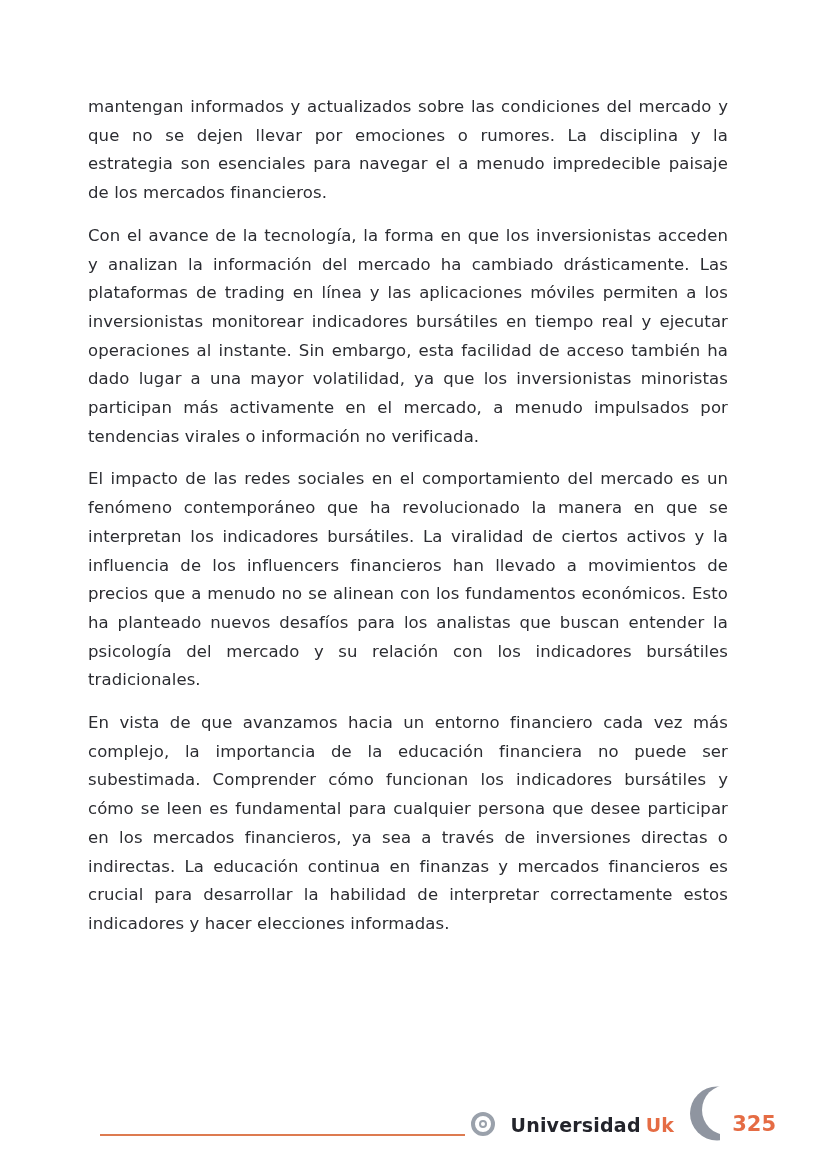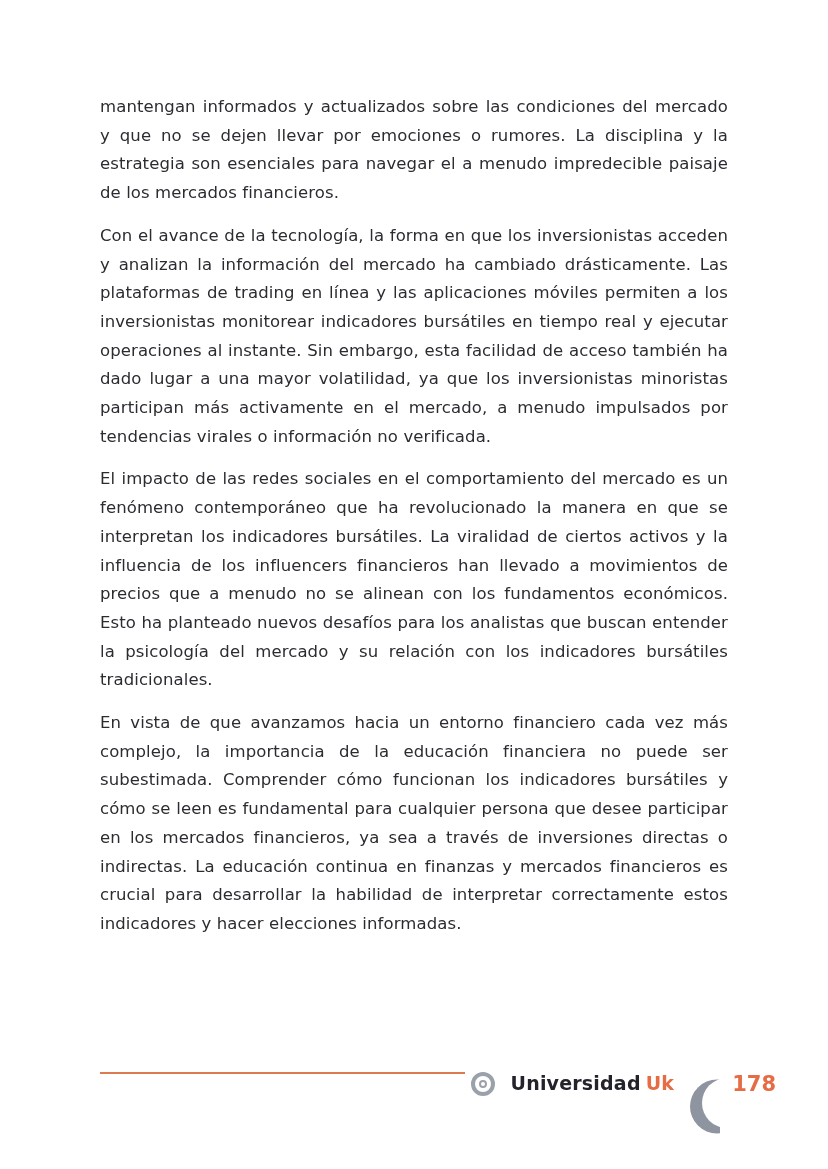--- a/index.html
+++ b/index.html
@@ -10,42 +10,42 @@
   .page {
     position: relative;
     width: 828px;
     height: 1169px;
     background: #ffffff;
     overflow: hidden;
     font-family: "DejaVu Sans", "Liberation Sans", sans-serif;
   }
   .content {
     position: absolute;
-    left: 100px;
+    left: 88px;
     right: 100px;
     top: 93px;
   }
   .para {
     margin: 0 0 14px 0;
     font-size: 16.5px;
     line-height: 28.7px;
     color: #2b2c31;
     text-align: justify;
     letter-spacing: 0.1px;
   }
   .para:last-child { margin-bottom: 0; }
 
   .footer {
     position: absolute;
     left: 100px;
     right: 52px;
     top: 1072px;
     height: 64px;
     display: flex;
-    align-items: flex-start;
+    align-items: flex-end;
   }
   .rule {
     flex: 1;
     height: 2px;
     background: #dd7b50;
     margin-right: 6px;
   }
   .bullseye {
     width: 24px;
     height: 24px;
@@ -114,16 +114,16 @@
     <svg class="crescent" width="30" height="57" viewBox="0 0 30 57" aria-hidden="true">
       <defs>
         <mask id="crescent-cut">
           <rect x="-10" y="-10" width="80" height="80" fill="#ffffff"></rect>
           <circle cx="37" cy="25" r="25" fill="#000000"></circle>
         </mask>
       </defs>
       <circle cx="27" cy="28.5" r="27" fill="#8F95A0" mask="url(#crescent-cut)"></circle>
     </svg>
 
-    <span class="page-number">178</span>
+    <span class="page-number">325</span>
   </footer>
 
 </div>
 
 </body></html>

